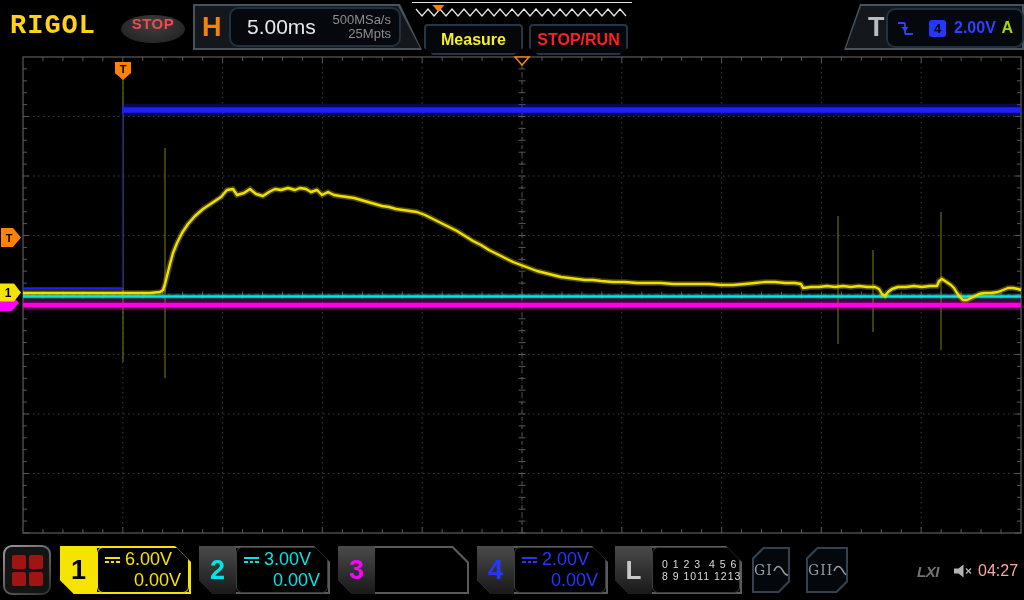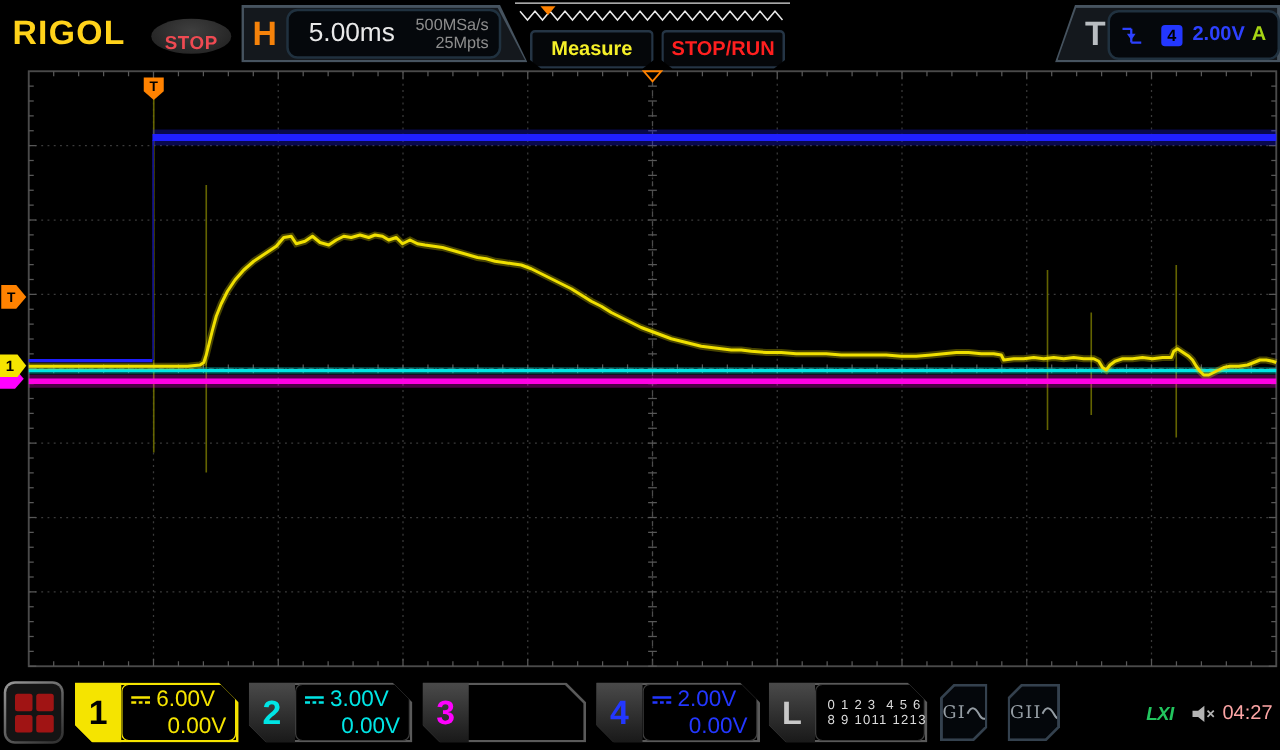--- a/index.html
+++ b/index.html
@@ -1,25 +1,25 @@
 <!DOCTYPE html>
 <html><head>
 <meta charset="utf-8">
 <style>
   html,body{margin:0;padding:0;background:#000;}
   #screen{position:relative;width:1024px;height:600px;background:#000;overflow:hidden;
           font-family:"Liberation Sans",sans-serif;-webkit-font-smoothing:antialiased;}
   .abs{position:absolute;}
 
   
-  #logo{left:10px;top:11px;font-family:Liberation Sans, sans-serif;font-weight:bold;font-size:27px;
+  #logo{left:10px;top:11px;font-family:Liberation Mono, monospace;font-weight:bold;font-size:27px;
         color:#ffd21a;letter-spacing:1px;}
   #acq-badge{left:121px;top:15px;width:64px;height:28px;border-radius:50%;
         background:radial-gradient(ellipse at 50% 35%,#3f3f3f,#1d1d1d);
-        display:flex;align-items:flex-end;justify-content:center;
+        display:flex;align-items:flex-start;justify-content:center;
         color:#ef4a52;font-weight:bold;font-size:15px;letter-spacing:.5px;}
   .tb-panel{top:4px;height:46px;background:#46535f;}
   .tb-panel .inner{position:absolute;inset:2px;background:#14181d;}
   #h-panel{left:193px;width:229px;clip-path:polygon(0 0,calc(100% - 22px) 0,100% 100%,0 100%);}
   #h-panel .inner{clip-path:polygon(0 0,calc(100% - 22px) 0,100% 100%,0 100%);}
   #d-panel{left:634px;width:189px;clip-path:polygon(18px 0,calc(100% - 8px) 0,100% 100%,0 100%);}
   #d-panel .inner{clip-path:polygon(17px 0,calc(100% - 8px) 0,100% 100%,0 100%);}
   #t-panel{left:844px;width:180px;clip-path:polygon(16px 0,100% 0,100% 100%,0 100%);}
   #t-panel .inner{clip-path:polygon(15px 0,100% 0,100% 100%,0 100%);}
   .tb-letter{position:absolute;top:8px;font-size:27px;font-weight:bold;color:#f5820a;}
@@ -76,21 +76,21 @@
   #lblk .chtab{font-size:26px;}
   #lblk .chval{font-size:10.5px;color:#dcdcdc;line-height:12px;letter-spacing:1px;
         justify-content:center;padding-left:9px;white-space:pre;}
   .gen{top:547px;width:38px;height:46px;background:#34414e;
         clip-path:polygon(11px 0,100% 0,100% calc(100% - 11px),calc(100% - 11px) 100%,0 100%,0 11px);}
   .gen .gin{position:absolute;inset:2px;background:#04070b;
         clip-path:polygon(10px 0,100% 0,100% calc(100% - 10px),calc(100% - 10px) 100%,0 100%,0 10px);
         display:flex;align-items:center;justify-content:center;color:#959da4;}
   .gen .glabel{font-family:"DejaVu Serif",serif;font-size:14px;letter-spacing:1px;}
   #g1{left:752px;} #g2{left:806px;width:42px;}
-  #lxi{left:917px;top:563px;color:#22c55e;font-style:italic;font-weight:bold;font-size:15px;letter-spacing:-.5px;}
+  #lxi{left:917px;top:563px;color:#737373;font-style:italic;font-weight:bold;font-size:15px;letter-spacing:-.5px;}
   #spk{left:953px;top:563px;}
   #clock{left:978px;top:562px;color:#fca5a5;font-size:16px;}
 
   #scope{position:absolute;left:0;top:0;width:1024px;height:600px;}
 </style>
 </head>
 <body>
 <div id="screen">
 
   <svg id="scope" viewBox="0 0 1024 600">

